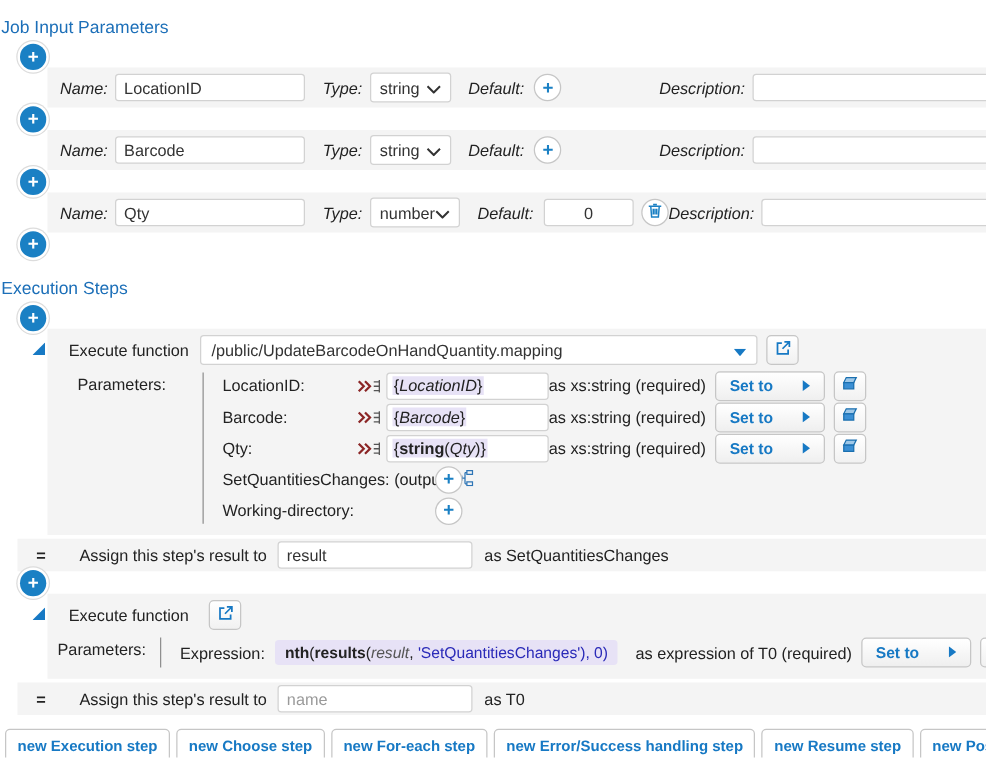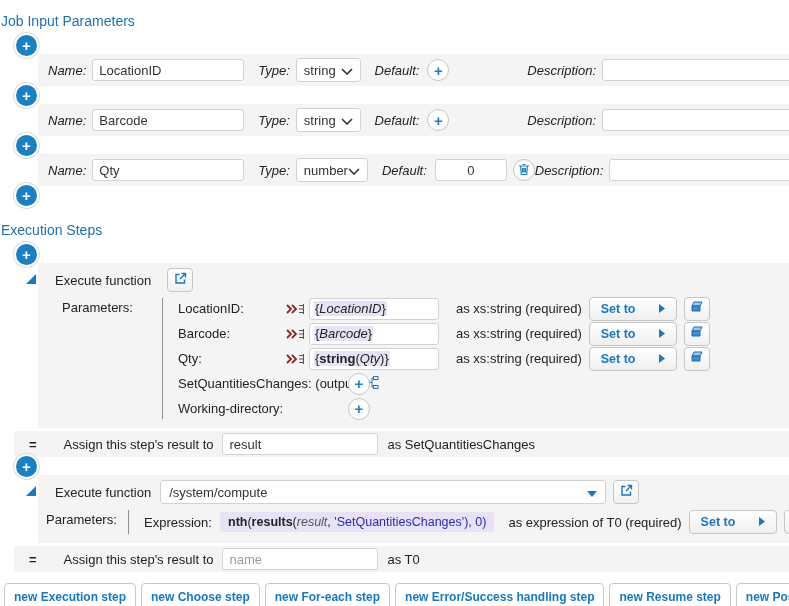--- a/index.html
+++ b/index.html
@@ -69,21 +69,21 @@
   .pname-wide{width:170px;display:flex;align-items:center;gap:5px;white-space:nowrap;flex-shrink:0;}
   .setter-icon{margin-right:5px;line-height:0;flex-shrink:0;}
   .val-box{
     border:1px solid #d2d2d2;border-radius:3px;background:#fff;height:20px;width:120px;
     display:flex;align-items:center;padding:0 4px;overflow:hidden;white-space:nowrap;
   }
   .hl{background:#e7e2f6;padding:0 1px;}
   .it{font-style:italic;}
   .bd{font-weight:bold;}
   .navy{color:#2a2ab8;}
-  .as-text{margin-left:17px;white-space:nowrap;}
+  .as-text{margin-left:0;white-space:nowrap;}
   .setto-btn{
     border:1px solid #c6c6c6;border-radius:4px;background:linear-gradient(#fff,#efefef);
     height:24px;display:flex;align-items:center;gap:24px;padding:0 11px;margin-left:7px;
     color:#1779c4;font-weight:bold;font-size:12.5px;cursor:pointer;white-space:nowrap;
   }
   .expr-box{
     background:#e7e2f6;border-radius:3px;height:20px;display:flex;align-items:center;
     padding:0 8px;white-space:nowrap;font-size:12.5px;
   }
   
@@ -200,20 +200,26 @@
       <span>+</span>
     </div>
 </div>
 
 <div class="step-band">
   <span class="collapse-tri"><svg width="10" height="10" viewBox="0 0 10 10">
         <polygon points="0,10 10,0 10,10" fill="#1779c4"></polygon>
       </svg></span>
   <div class="step-head">
     <span class="fn-label">Execute function</span>
+    <div class="fn-sel">
+      <span>/public/UpdateBarcodeOnHandQuantity.mapping</span>
+      <span><svg width="10" height="6" viewBox="0 0 10 6">
+            <polygon points="0,0 10,0 5,6" fill="#1779c4"></polygon>
+          </svg></span>
+    </div>
     <button class="sq-btn">
       <span><svg width="13" height="13" viewBox="0 0 13 13">
             <path d="M5.5 2.5 H2 V11 H10.5 V7.5 M6 7 L11 2 M7.5 1.5 H11.5 V5.5" fill="none" stroke="#1779c4" stroke-width="1.4"></path>
           </svg></span>
     </button>
   </div>
   <div class="params">
     <div class="plabel">Parameters:</div>
     <div class="pdivider"></div>
     <div class="pcontent">
@@ -330,26 +336,20 @@
       <span>+</span>
     </div>
 </div>
 
 <div class="step-band">
   <span class="collapse-tri"><svg width="10" height="10" viewBox="0 0 10 10">
         <polygon points="0,10 10,0 10,10" fill="#1779c4"></polygon>
       </svg></span>
   <div class="step-head">
     <span class="fn-label">Execute function</span>
-    <div class="fn-sel">
-      <span>/system/compute</span>
-      <span><svg width="10" height="6" viewBox="0 0 10 6">
-            <polygon points="0,0 10,0 5,6" fill="#1779c4"></polygon>
-          </svg></span>
-    </div>
     <button class="sq-btn">
       <span><svg width="13" height="13" viewBox="0 0 13 13">
             <path d="M5.5 2.5 H2 V11 H10.5 V7.5 M6 7 L11 2 M7.5 1.5 H11.5 V5.5" fill="none" stroke="#1779c4" stroke-width="1.4"></path>
           </svg></span>
     </button>
   </div>
   <div class="params" style="padding-left:8px;">
     <div class="plabel" style="width:78px;">Parameters:</div>
     <div class="pdivider"></div>
     <div class="pcontent">

